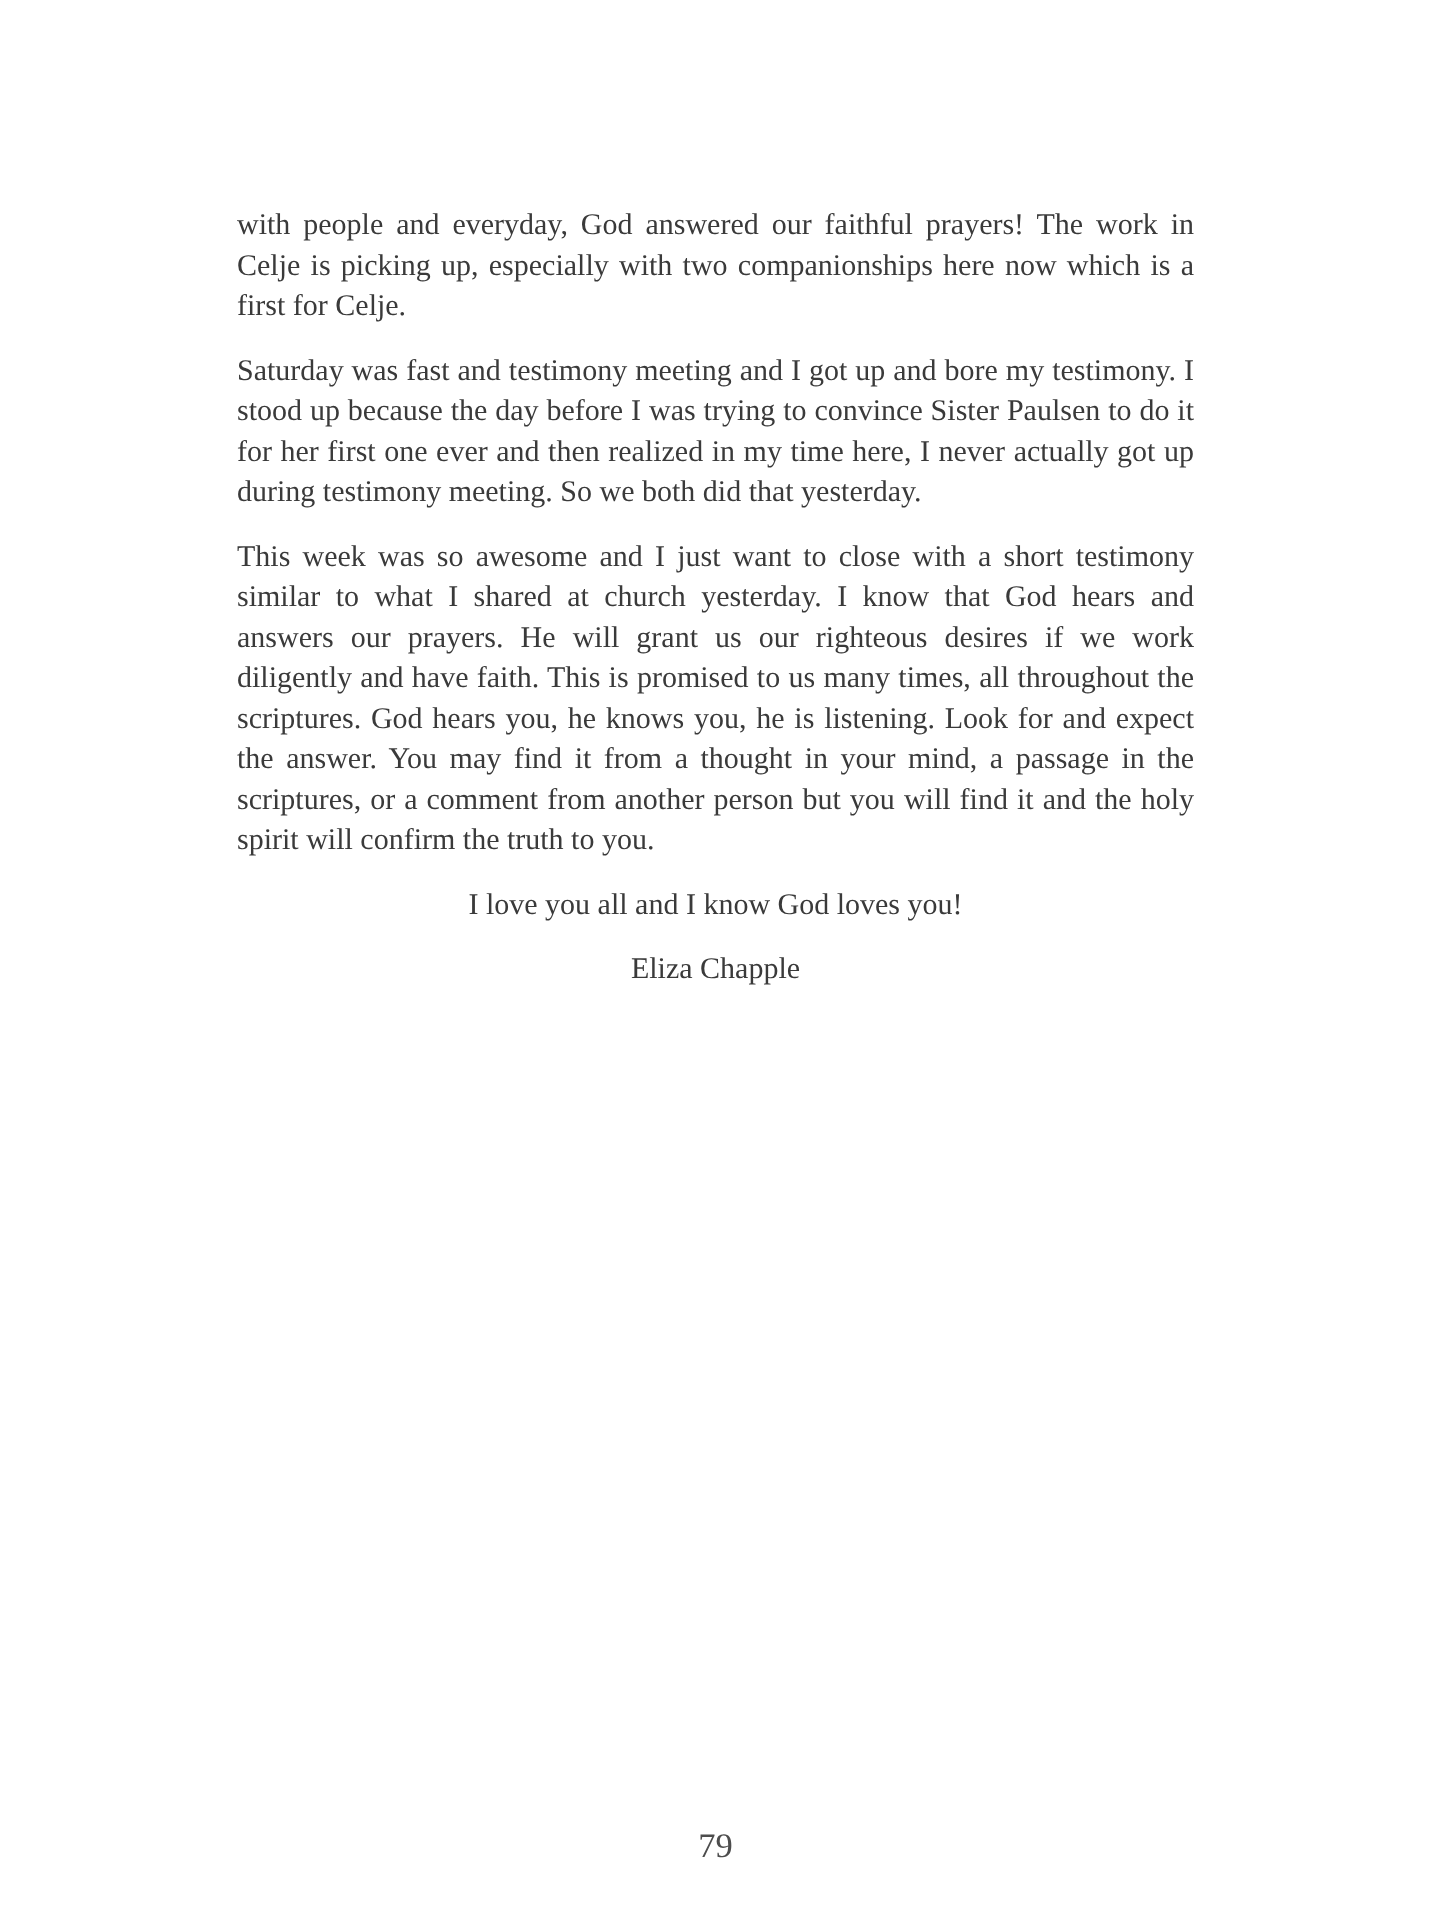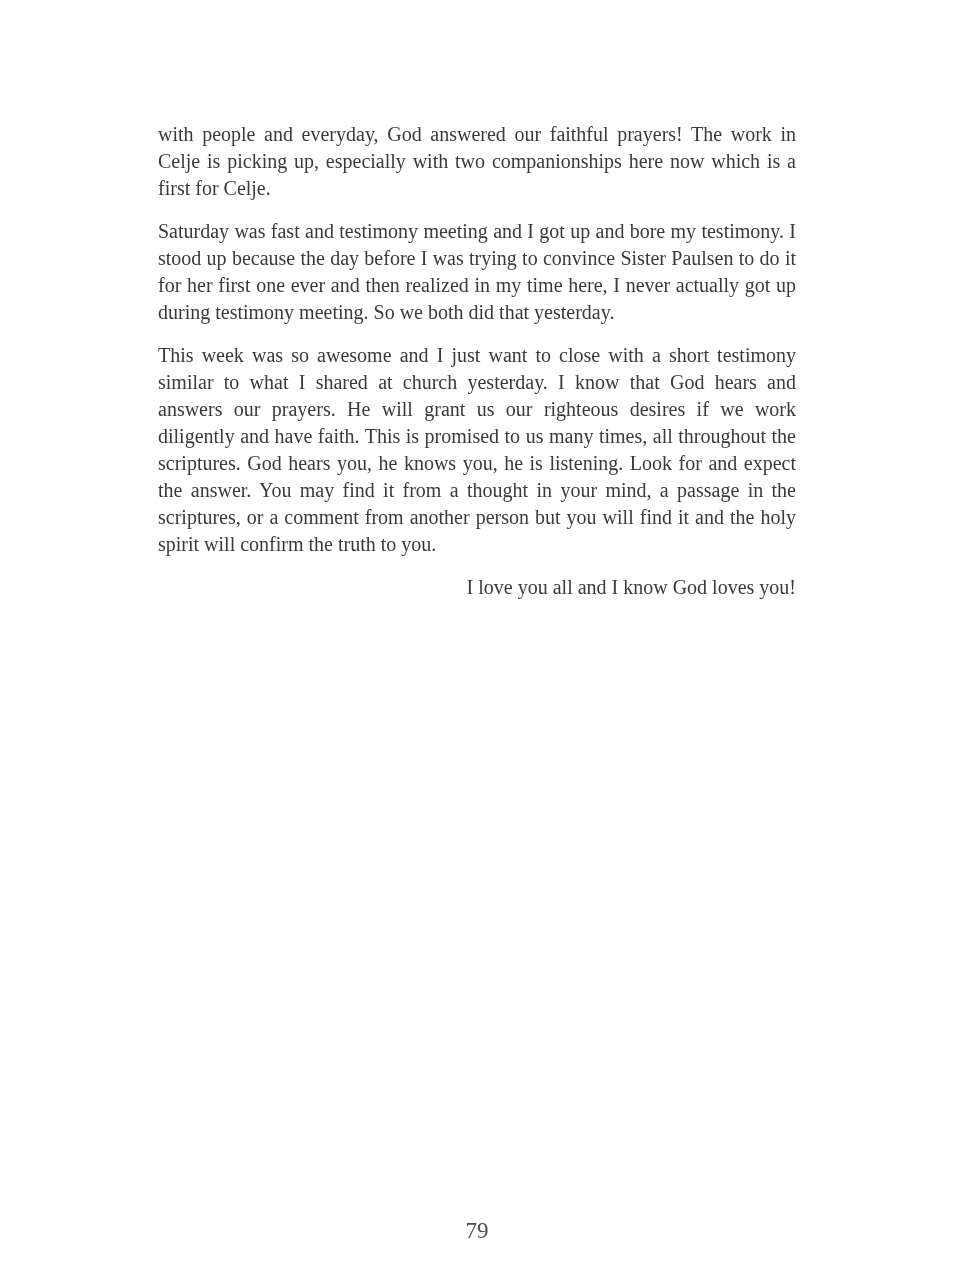--- a/index.html
+++ b/index.html
@@ -19,39 +19,40 @@
   .content {
     position: absolute;
     top: 121px;
     left: 158px;
     width: 638px;
     font-size: 20px;
     line-height: 27px;
     text-align: justify;
   }
   .content p {
-    margin: 0 0 16px 0;
+    margin: 16px 0 16px 0;
   }
   .content p.closing {
-    text-align: right;
+    text-align: center;
   }
   .page-number {
     position: absolute;
     bottom: 32px;
     left: 0;
     width: 100%;
     text-align: center;
     font-size: 23px;
     color: #4d4d4d;
   }
 </style>
 </head>
 <body>
 
 <div class="page">
   <div class="content">
     <p>with people and everyday, God answered our faithful prayers! The work in Celje is picking up, especially with two companionships here now which is a first for Celje.</p>
     <p>Saturday was fast and testimony meeting and I got up and bore my testimony. I stood up because the day before I was trying to convince Sister Paulsen to do it for her first one ever and then realized in my time here, I never actually got up during testimony meeting. So we both did that yesterday.</p>
     <p>This week was so awesome and I just want to close with a short testimony similar to what I shared at church yesterday. I know that God hears and answers our prayers. He will grant us our righteous desires if we work diligently and have faith. This is promised to us many times, all throughout the scriptures. God hears you, he knows you, he is listening. Look for and expect the answer. You may find it from a thought in your mind, a passage in the scriptures, or a comment from another person but you will find it and the holy spirit will confirm the truth to you.</p>
     <p class="closing">I love you all and I know God loves you!</p>
+    <p class="closing">Eliza Chapple</p>
   </div>
   <div class="page-number">79</div>
 </div>
 
 </body></html>

